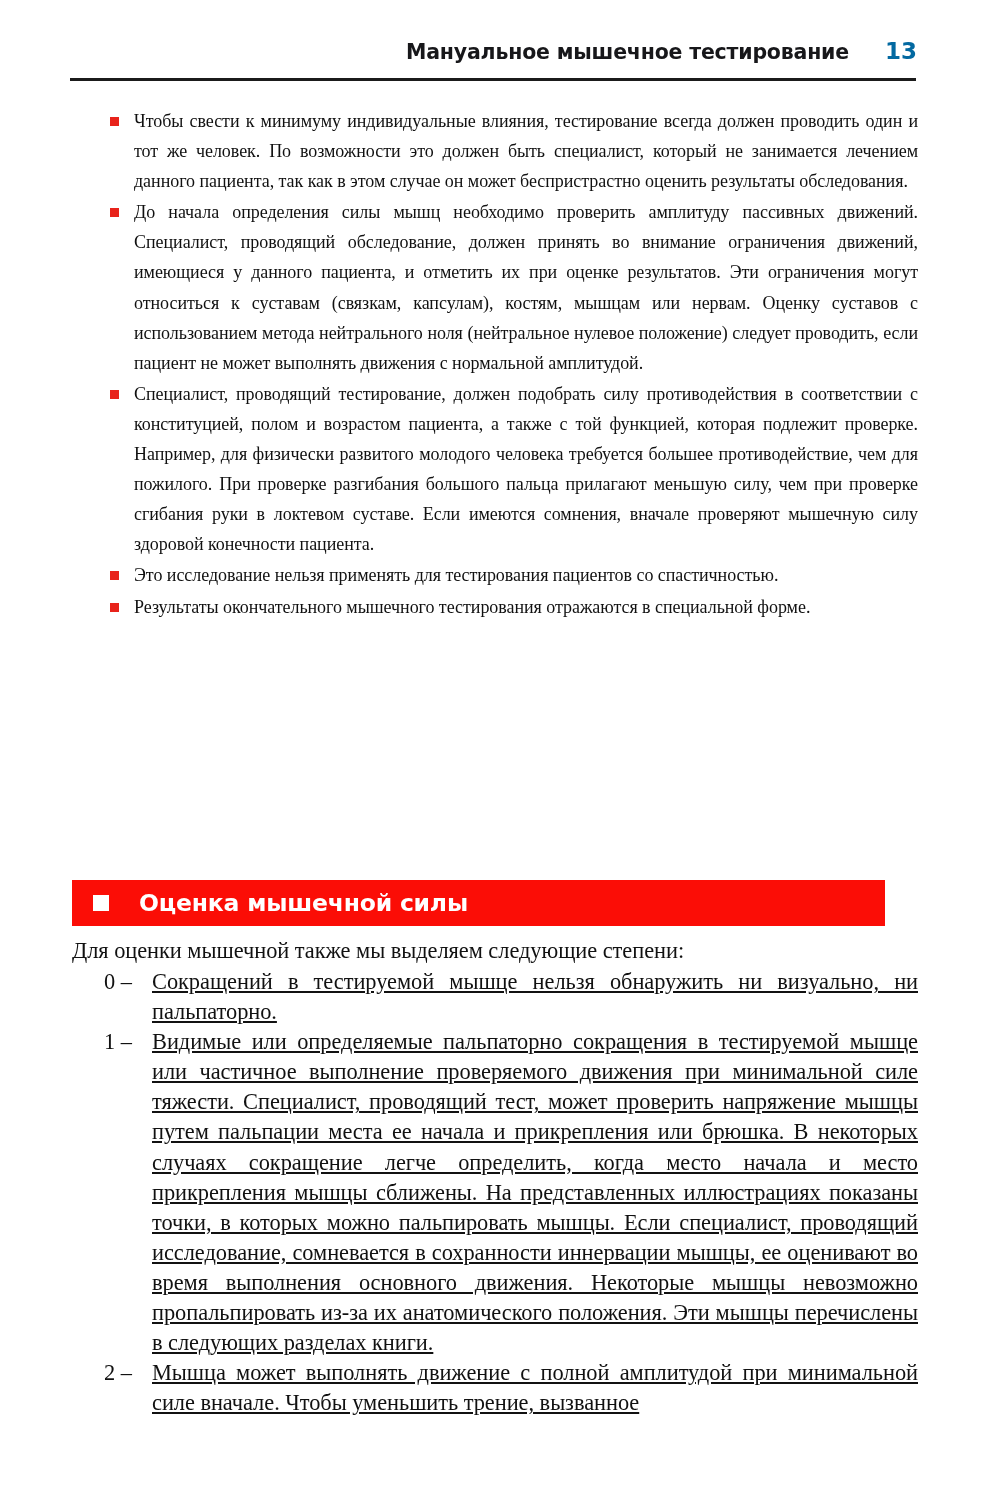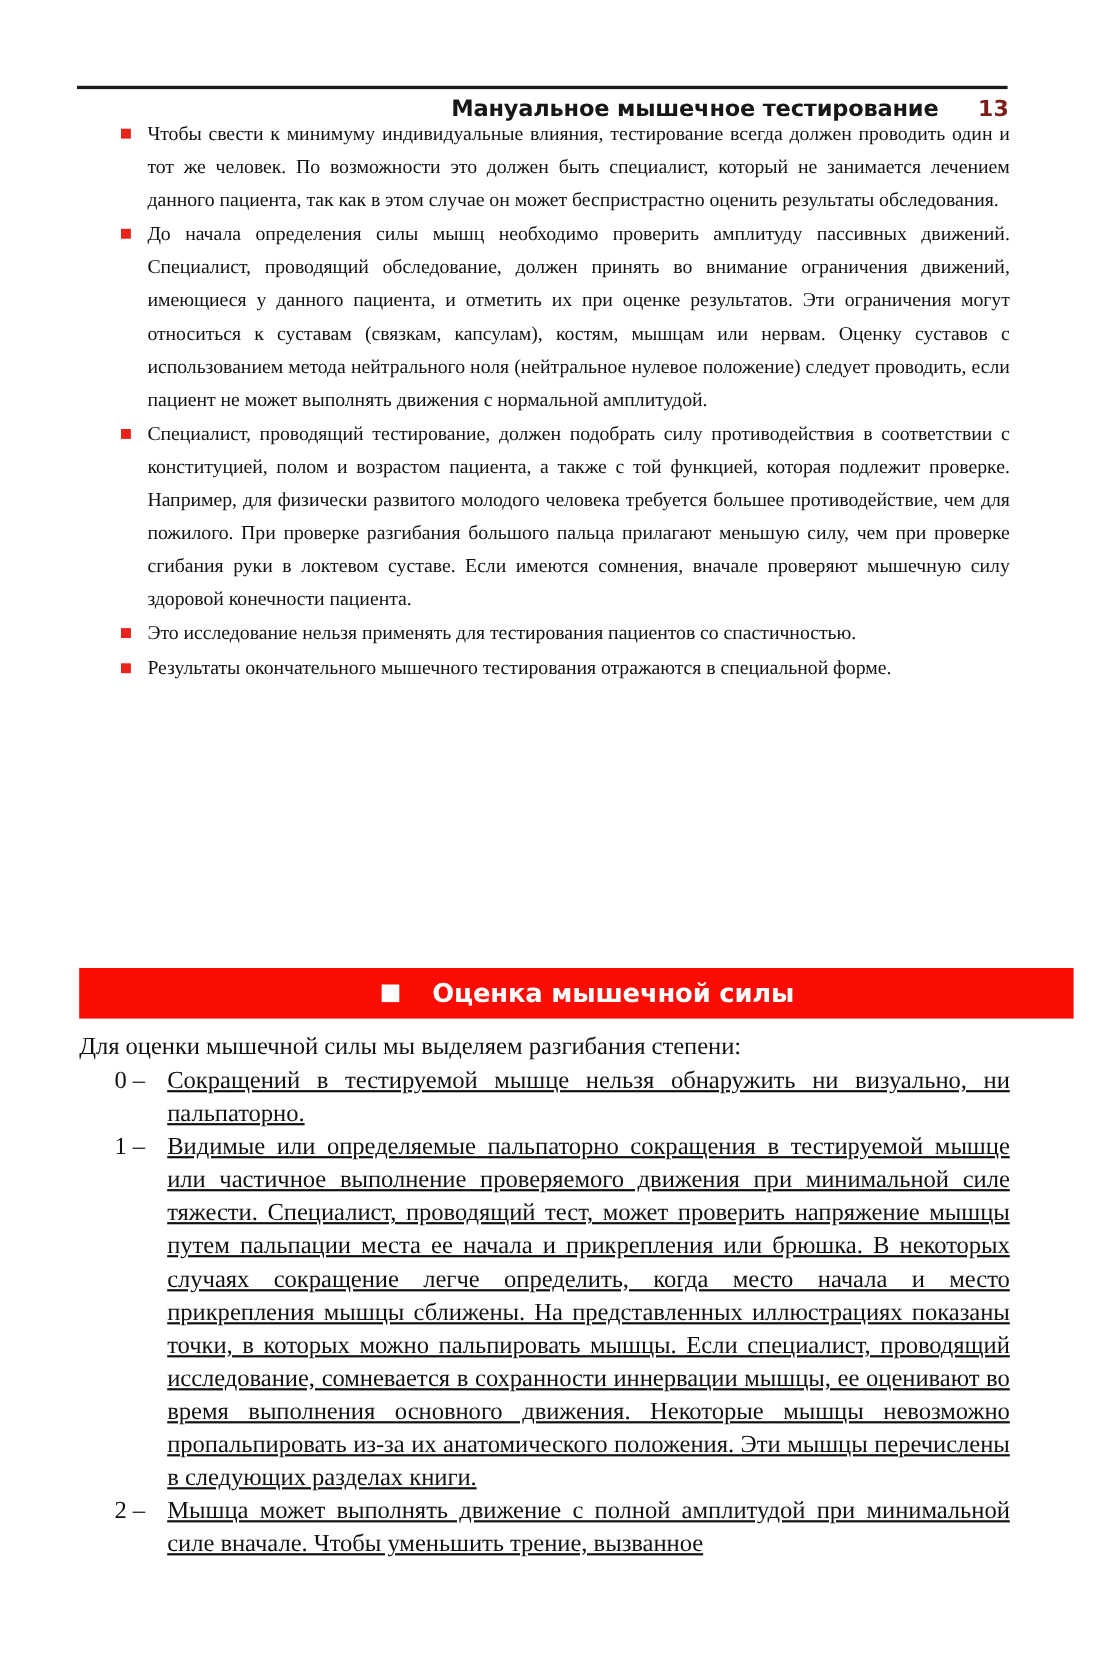--- a/index.html
+++ b/index.html
@@ -36,27 +36,26 @@
     justify-content: flex-end;
     gap: 36px;
   }
   .running-head-title {
     font-family: "DejaVu Sans", "Liberation Sans", sans-serif;
     font-weight: 700;
     font-size: 20.5px;
     letter-spacing: -0.2px;
     color: #17171a;
     white-space: nowrap;
-    margin-top: 48px;
   }
   .running-head-page {
     font-family: "DejaVu Sans", "Liberation Sans", sans-serif;
     font-weight: 700;
-    font-size: 20px;
-    color: #7f1d1d;
+    font-size: 23px;
+    color: #0369a1;
     min-width: 26px;
     text-align: left;
   }
   .head-rule {
     position: absolute;
     left: 70px;
     width: 846px;
     top: 78px;
     height: 3px;
     background: #1b1b1b;
@@ -91,26 +90,25 @@
   .bullet-item .btext {
     display: block;
   }
   .bullet-item:last-child { margin-bottom: 0; }
 
   
   .section-banner {
     position: absolute;
     left: 72px;
     top: 880px;
-    width: 904px;
+    width: 813px;
     height: 46px;
     background: #fb0d06;
     display: flex;
     align-items: center;
-    justify-content: center;
   }
   .section-banner .sq {
     width: 16px;
     height: 16px;
     background: #ffffff;
     margin-left: 21px;
     flex: 0 0 auto;
   }
   .section-banner .sec-title {
     font-family: "DejaVu Sans", "Liberation Sans", sans-serif;
@@ -198,21 +196,21 @@
       <span class="btext">Результаты окончательного мышечного тестирования отражаются в специальной форме.</span>
     </div>
 
   </div>
 
   <div class="section-banner">
     <span class="sq"></span>
     <span class="sec-title">Оценка мышечной силы</span>
   </div>
 
-  <div class="grades-intro">Для оценки мышечной силы мы выделяем разгибания степени:</div>
+  <div class="grades-intro">Для оценки мышечной также мы выделяем следующие степени:</div>
 
   <div class="grade-list">
 
     <div class="grade-item">
       <span class="num">0 –</span>
       <span class="gtext">Сокращений в тестируемой мышце нельзя обнаружить ни визуально, ни пальпаторно.</span>
     </div>
 
     <div class="grade-item">
       <span class="num">1 –</span>

